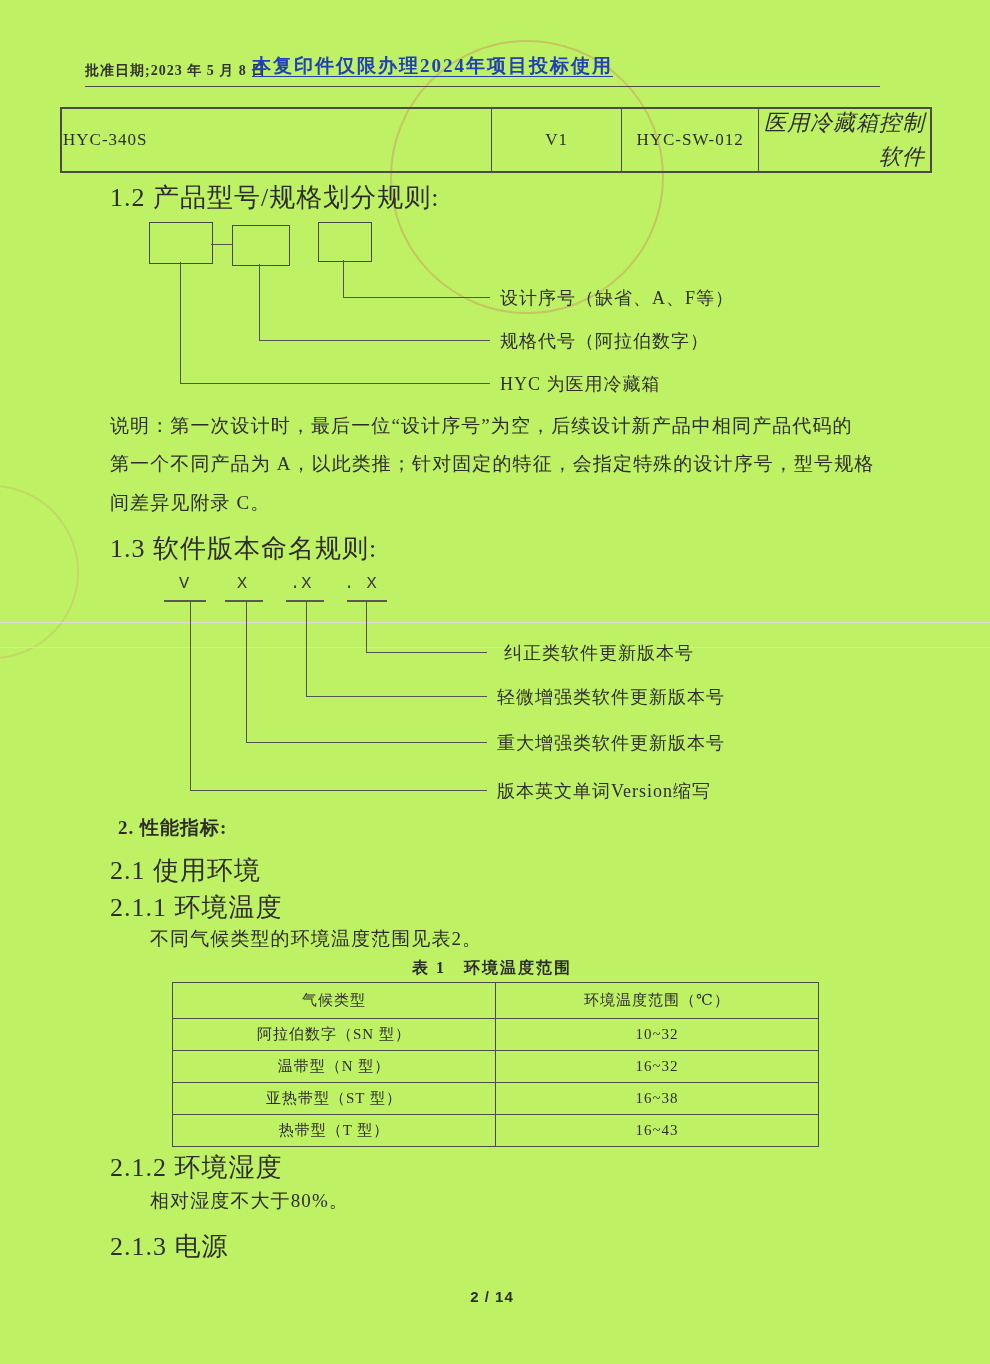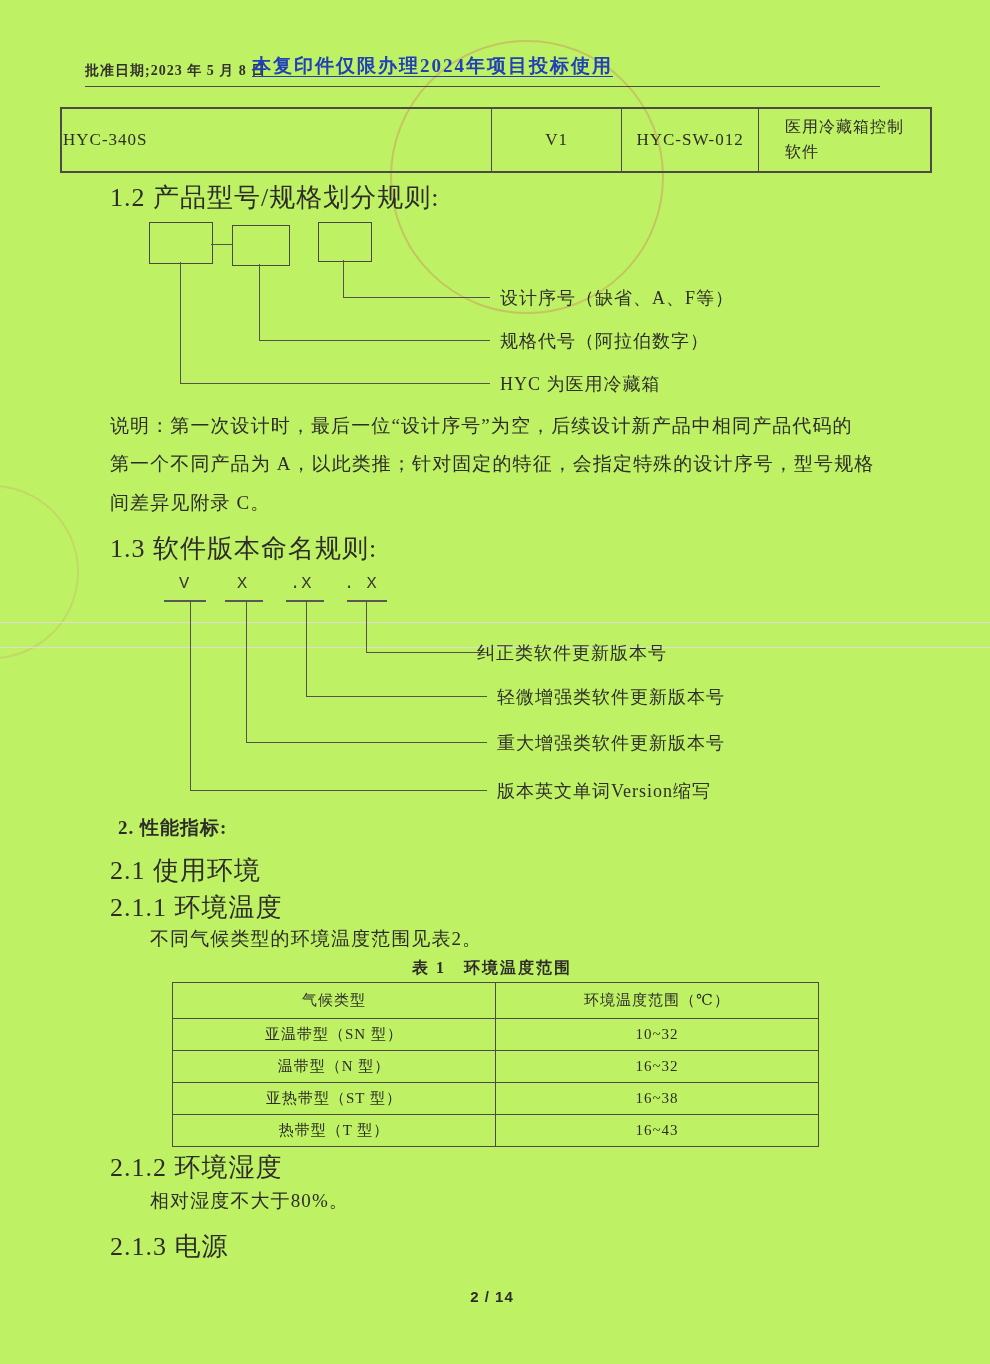--- a/index.html
+++ b/index.html
@@ -15,21 +15,21 @@
   .abs{position:absolute;}
   .txt{white-space:nowrap;}
   
   .approve-date{font-size:14px;font-weight:700;letter-spacing:1px;color:#33312e;}
   .approve-notice{font-size:19px;font-weight:700;letter-spacing:2px;color:#2140b8;text-decoration:underline;text-underline-offset:4px;}
   .approve-rule{height:0;border-top:1.5px solid #4d4b48;}
   
   .doc-table{border:2px solid #4d4b48;display:flex;}
   .doc-cell{border-left:1.5px solid #4d4b48;display:flex;align-items:center;justify-content:center;font-size:17px;letter-spacing:1px;}
   .doc-cell:first-child{border-left:none;justify-content:flex-start;padding-left:1px;}
-  .doc-title{text-align:left;line-height:1.55;font-size:16px;}
+  .doc-title{text-align:right;line-height:1.55;font-size:22px;font-style:italic;}
   
   .h1{font-size:26px;letter-spacing:1px;}
   .hb{font-size:19px;font-weight:700;letter-spacing:1px;}
   .body-line{font-size:19px;letter-spacing:1.1px;}
   
   .box{border:1.6px solid #4a4844;background:transparent;}
   .vline{width:0;border-left:1.5px solid #55534f;}
   .hline{height:0;border-top:1.5px solid #55534f;}
   .diagram-label{font-size:18px;letter-spacing:1px;color:#302e2b;}
   .vchar{font-size:17px;letter-spacing:1px;color:#3a3834;font-family:"Liberation Mono","DejaVu Sans Mono",monospace;}
@@ -110,40 +110,40 @@
   <div class="abs vline" style="left:190px;top:601px;height:189px;"></div>
   <div class="abs vline" style="left:246px;top:601px;height:141px;"></div>
   <div class="abs vline" style="left:306px;top:601px;height:95px;"></div>
   <div class="abs vline" style="left:366px;top:601px;height:51px;"></div>
 
   <div class="abs hline" style="left:366px;top:652px;width:121px;"></div>
   <div class="abs hline" style="left:306px;top:696px;width:181px;"></div>
   <div class="abs hline" style="left:246px;top:742px;width:241px;"></div>
   <div class="abs hline" style="left:190px;top:790px;width:297px;"></div>
 
-  <div class="abs txt diagram-label" style="left:477px;top:641px;">纠正类软件更新版本号</div>
+  <div class="abs txt diagram-label" style="left:504px;top:641px;">纠正类软件更新版本号</div>
   <div class="abs txt diagram-label" style="left:497px;top:731px;">重大增强类软件更新版本号</div>
   <div class="abs txt diagram-label" style="left:497px;top:685px;">轻微增强类软件更新版本号</div>
   <div class="abs txt diagram-label" style="left:497px;top:779px;">版本英文单词Version缩写</div>
 
   <div class="abs txt hb" style="left:110px;top:815px;margin-left:8px;">2.  性能指标:</div>
   <div class="abs txt h1" style="left:110px;top:853px;">2.1 使用环境</div>
   <div class="abs txt h1" style="left:110px;top:890px;">2.1.1 环境温度</div>
   <div class="abs txt body-line" style="left:150px;top:926px;">不同气候类型的环境温度范围见表2。</div>
 
   <div class="abs txt tbl-title" style="left:492px;top:958px;transform:translateX(-50%);">表 1　环境温度范围</div>
 
   <table class="env abs" style="left:172px;top:982px;">
     <tbody>
         <tr class="hdr">
       <td style="width:320px;">气候类型</td>
       <td style="width:320px;">环境温度范围（℃）</td>
     </tr>
     <tr>
-      <td>亚温带型（SN 型）</td>
+      <td>阿拉伯数字（SN 型）</td>
       <td>10~32</td>
     </tr>
     <tr>
       <td>温带型（N 型）</td>
       <td>16~32</td>
     </tr>
     <tr>
       <td>亚热带型（ST 型）</td>
       <td>16~38</td>
     </tr>

